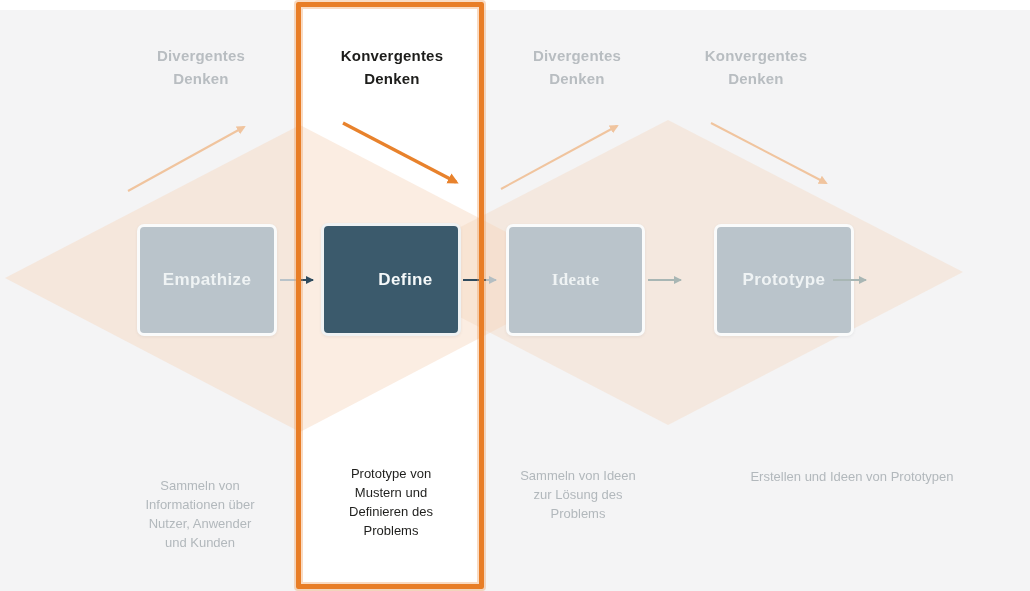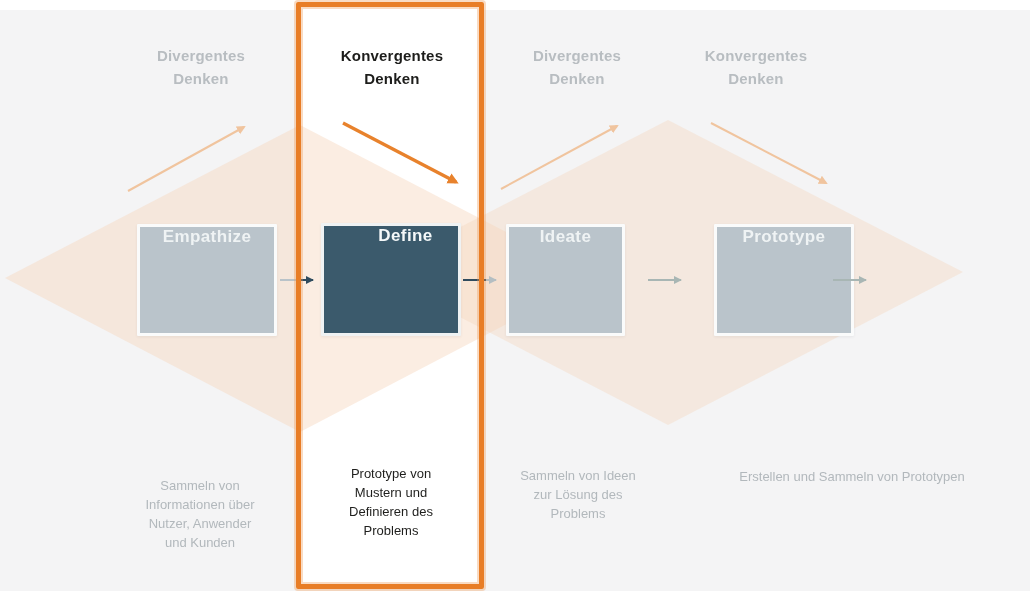--- a/index.html
+++ b/index.html
@@ -8,22 +8,22 @@
     background:#ffffff;
     font-family:"Liberation Sans","DejaVu Sans",sans-serif;
   }
   .panel{position:absolute;left:0;top:10px;width:1030px;height:581px;background:#f4f4f5;}
   .highlight-bg{position:absolute;left:299px;top:4px;width:182px;height:582px;background:#ffffff;}
   .layer{position:absolute;left:0;top:0;width:1030px;height:591px;}
   svg.layer{pointer-events:none;}
 
   .stage-box{
     position:absolute;top:224px;width:140px;height:112px;box-sizing:border-box;
-    border:3px solid rgba(255,255,255,0.92);border-radius:1px;
-    display:flex;justify-content:center;
+    border:3px solid rgba(255,255,255,0.92);border-radius:7px;
+    display:flex;align-items:center;justify-content:center;
     box-shadow:0 1px 3px rgba(60,70,80,0.08);
     z-index:3;
   }
   .stage-box.inactive{background:#bac4cb;}
   .stage-box.active{background:#3b5a6c;top:223px;height:113px;}
   .stage-label{
     font-size:17px;font-weight:700;letter-spacing:0.4px;
     color:#eff3f4;white-space:nowrap;
   }
   .stage-box.active .stage-label{color:#f4f8f9;}
@@ -86,21 +86,21 @@
     <line x1="501" y1="189" x2="617" y2="126" stroke="#f0c49e" stroke-width="2" marker-end="url(#m-faded)"></line>
     <line x1="711" y1="123" x2="826" y2="183" stroke="#f0c49e" stroke-width="2" marker-end="url(#m-faded)"></line>
   </svg>
 
   <div class="stage-box inactive" style="left:137px;">
     <span class="stage-label">Empathize</span>
   </div>
   <div class="stage-box active" style="left:321px;padding-left:29px;">
     <span class="stage-label">Define</span>
   </div>
-  <div class="stage-box inactive" style="left:506px;width:119px;">
+  <div class="stage-box inactive" style="left:506px;width:139px;font-family:Liberation Serif, serif;">
     <span class="stage-label">Ideate</span>
   </div>
   <div class="stage-box inactive" style="left:714px;">
     <span class="stage-label">Prototype</span>
   </div>
 
   <svg class="layer" viewBox="0 0 1030 591" style="z-index:4;">
     <line x1="280" y1="280" x2="299" y2="280" stroke="#b9c3c9" stroke-width="2"></line>
     <line x1="298" y1="280" x2="313" y2="280" stroke="#2f4b5e" stroke-width="2" marker-end="url(#m-dark)"></line>
     <line x1="463" y1="280" x2="487" y2="280" stroke="#2f4b5e" stroke-width="2"></line>
@@ -122,17 +122,17 @@
 Informationen über
 Nutzer, Anwender
 und Kunden</div>
   <div class="caption active" style="left:306px;top:464px;width:170px;">Prototype von
 Mustern und
 Definieren des
 Problems</div>
   <div class="caption muted" style="left:493px;top:466px;width:170px;">Sammeln von Ideen
 zur Lösung des
 Problems</div>
-  <div class="caption muted" style="left:707px;top:467px;width:290px;">Erstellen und Sammeln von Prototypen</div>
+  <div class="caption muted" style="left:707px;top:467px;width:290px;">Erstellen und Ideen von Prototypen</div>
 
   <div class="frame"></div>
 
 </div>
 
 </body></html>

